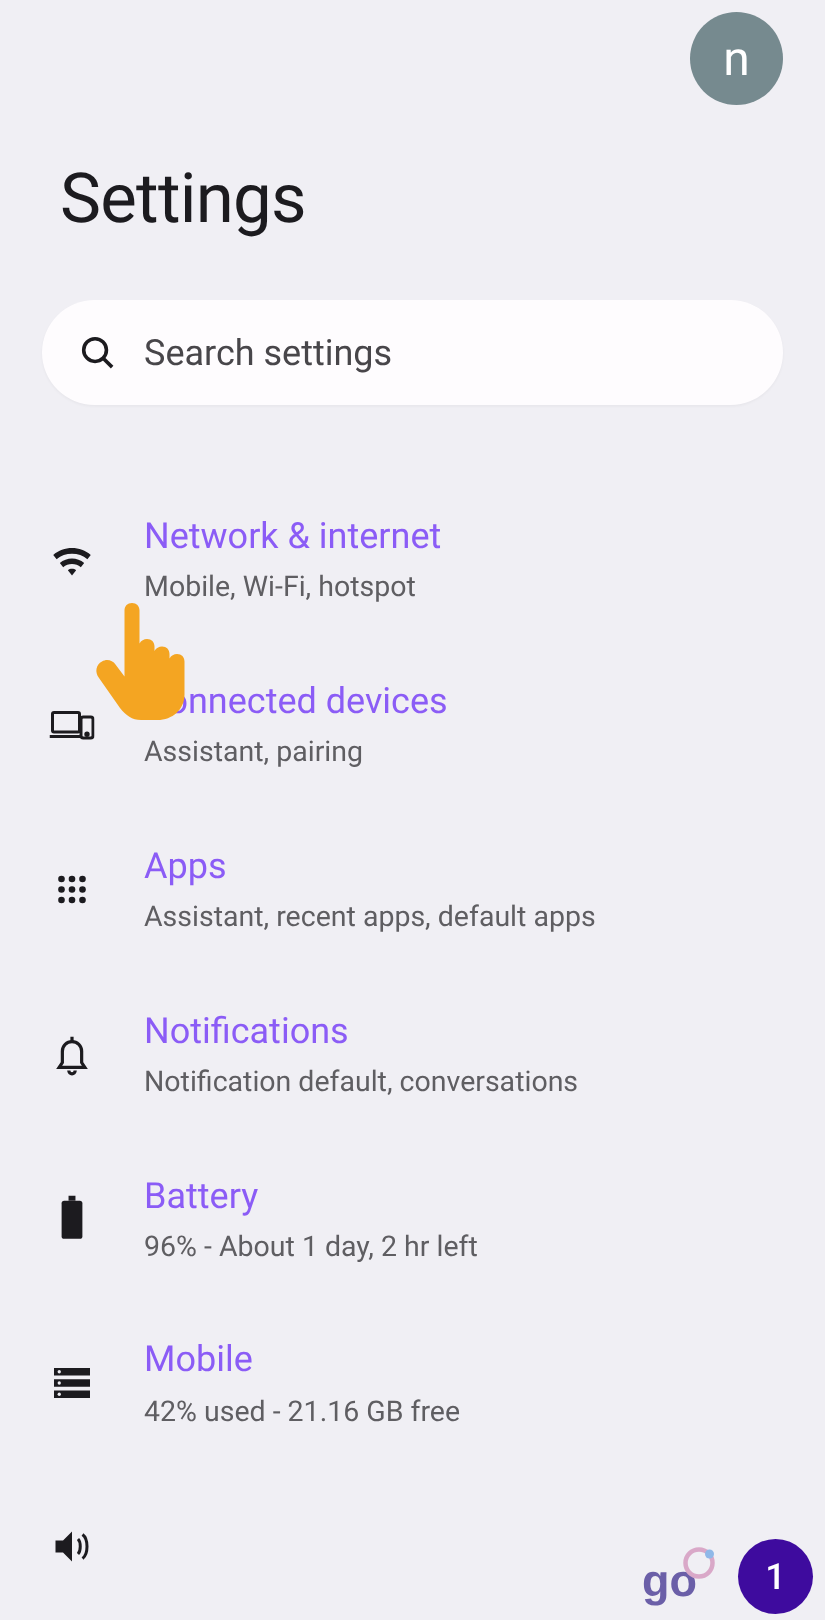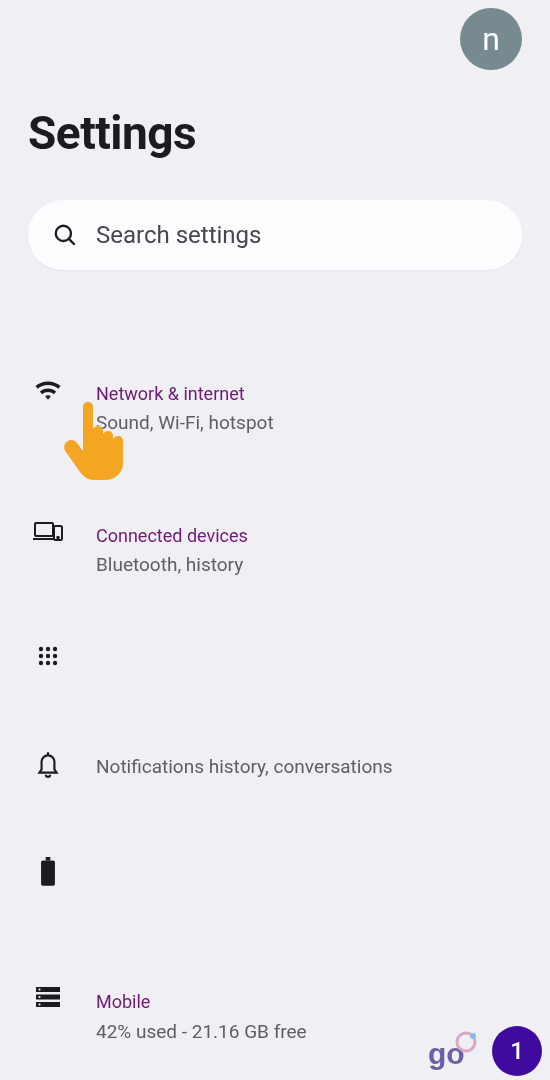--- a/index.html
+++ b/index.html
@@ -25,25 +25,26 @@
       background: #768a8f;
       color: #fff;
       display: flex;
       align-items: center;
       justify-content: center;
       font-size: 32px;
       margin-top: 10px;
     }
     .page-title {
       font-size: 46px;
-      font-weight: 700;
+      font-weight: 400;
       color: #1c1b1f;
       margin-top: 36px;
       margin-bottom: 40px;
       letter-spacing: -0.5px;
+      margin-left: 12px;
     }
     .search-bar {
       background: #fefcfe;
       border-radius: 36px;
       height: 70px;
       display: flex;
       align-items: center;
       padding: 0 24px;
       gap: 18px;
       box-shadow: 0 1px 2px rgba(0,0,0,0.04);
@@ -65,25 +66,24 @@
     .item-icon {
       width: 40px; height: 40px;
       display: flex;
       align-items: center;
       justify-content: center;
       flex: 0 0 40px;
       color: #1c1b1f;
     }
     .item-text { flex: 1; }
     .item-title {
-      font-size: 18px;
-      color: #701a75;
+      font-size: 24px;
+      color: #8b5cf6;
       font-weight: 400;
       line-height: 1.3;
-      margin-top: 40px;
     }
     .item-sub {
       font-size: 19px;
       color: #5f5e62;
       margin-top: 6px;
       line-height: 1.3;
     }
     
     .hand {
       position: absolute;
@@ -138,77 +138,84 @@
     <div class="item">
       <span class="item-icon">
         <svg width="30" height="30" viewBox="0 0 24 24" fill="#1c1b1f">
           <path d="M12 20.5l-2.2-2.8c1.2-1 3.2-1 4.4 0L12 20.5z"></path>
           <path d="M5.5 13.9c3.6-3.2 9.4-3.2 13 0l-1.8 2.2c-2.6-2.2-6.8-2.2-9.4 0l-1.8-2.2z"></path>
           <path d="M2 9.6C7.5 4.7 16.5 4.7 22 9.6l-1.8 2.2C15.7 7.9 8.3 7.9 3.8 11.8L2 9.6z"></path>
         </svg>
       </span>
       <div class="item-text">
         <div class="item-title">Network &amp; internet</div>
-        <div class="item-sub">Sound, Wi-Fi, hotspot</div>
+        <div class="item-sub">Mobile, Wi-Fi, hotspot</div>
       </div>
     </div>
 
     <div class="item">
       <span class="item-icon">
         <svg width="30" height="24" viewBox="0 0 30 24" fill="none" stroke="#1c1b1f" stroke-width="2">
           <rect x="2" y="4" width="18" height="13" rx="1"></rect>
           <line x1="0" y1="20" x2="22" y2="20"></line>
           <rect x="21" y="7" width="8" height="14" rx="1.5" fill="#f0eff4"></rect>
           <circle cx="25" cy="18.5" r="0.8" fill="#1c1b1f"></circle>
         </svg>
       </span>
       <div class="item-text">
         <div class="item-title">Connected devices</div>
-        <div class="item-sub">Bluetooth, history</div>
+        <div class="item-sub">Assistant, pairing</div>
       </div>
     </div>
 
     <div class="item">
       <span class="item-icon">
         <svg width="24" height="24" viewBox="0 0 24 24" fill="#1c1b1f">
           <circle cx="5" cy="5" r="2.2"></circle>
             <circle cx="12" cy="5" r="2.2"></circle>
             <circle cx="19" cy="5" r="2.2"></circle>
           <circle cx="5" cy="12" r="2.2"></circle>
             <circle cx="12" cy="12" r="2.2"></circle>
             <circle cx="19" cy="12" r="2.2"></circle>
           <circle cx="5" cy="19" r="2.2"></circle>
             <circle cx="12" cy="19" r="2.2"></circle>
             <circle cx="19" cy="19" r="2.2"></circle>
         </svg>
       </span>
       <div class="item-text">
+        <div class="item-title">Apps</div>
+        <div class="item-sub">Assistant, recent apps, default apps</div>
       </div>
     </div>
 
     <div class="item">
       <span class="item-icon">
         <svg width="26" height="30" viewBox="0 0 24 28" fill="none" stroke="#1c1b1f" stroke-width="2">
           <path d="M6 19V12c0-3.3 2.7-6 6-6s6 2.7 6 6v7l2 3H4l2-3z"></path>
           <line x1="12" y1="3" x2="12" y2="6"></line>
           <path d="M10 24c0 1.1 0.9 2 2 2s2-0.9 2-2"></path>
         </svg>
       </span>
       <div class="item-text">
-        <div class="item-sub">Notifications history, conversations</div>
+        <div class="item-title">Notifications</div>
+        <div class="item-sub">Notification default, conversations</div>
       </div>
     </div>
 
     <div class="item">
       <span class="item-icon">
         <svg width="18" height="30" viewBox="0 0 14 26" fill="#1c1b1f">
           <rect x="5" y="0" width="4" height="3"></rect>
           <rect x="1" y="3" width="12" height="22" rx="1.5"></rect>
         </svg>
       </span>
+      <div class="item-text">
+        <div class="item-title">Battery</div>
+        <div class="item-sub">96% - About 1 day, 2 hr left</div>
+      </div>
     </div>
 
     <div class="item">
       <span class="item-icon">
         <svg width="28" height="24" viewBox="0 0 28 24" fill="#1c1b1f">
           <rect x="2" y="2" width="24" height="5"></rect>
           <rect x="2" y="9.5" width="24" height="5"></rect>
           <rect x="2" y="17" width="24" height="5"></rect>
           <circle cx="5.5" cy="4.5" r="1.1" fill="#f0eff4"></circle>
           <circle cx="5.5" cy="12" r="1.1" fill="#f0eff4"></circle>

